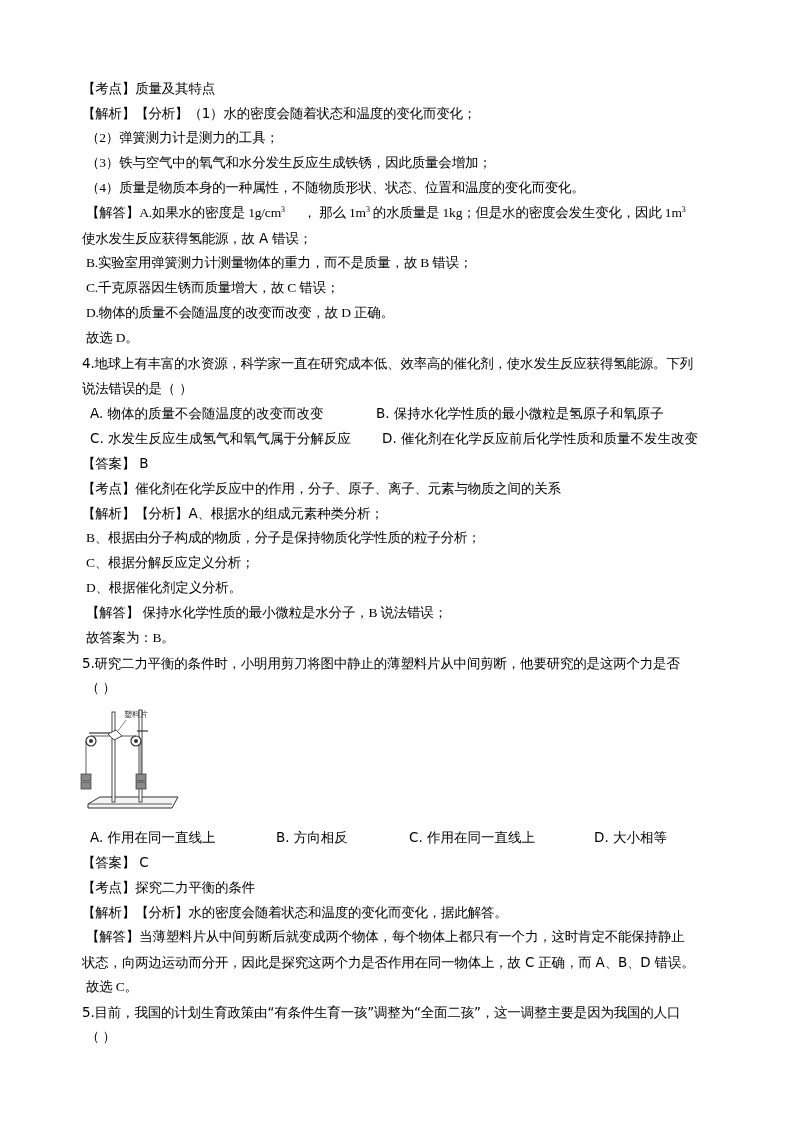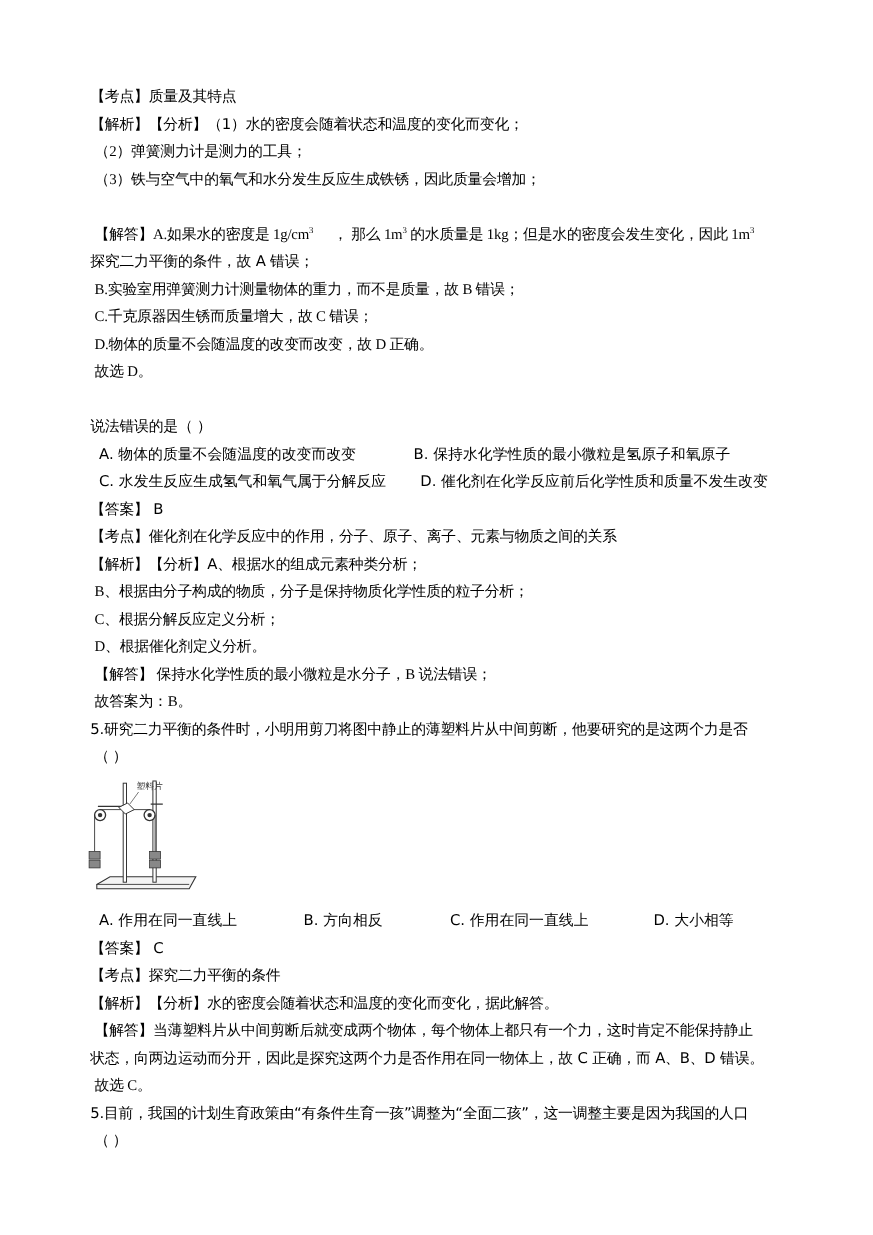--- a/index.html
+++ b/index.html
@@ -14,29 +14,31 @@
 </style>
 </head>
 <body>
 
 <div class="page">
 
   <div class="line" style="top:79px">【考点】质量及其特点</div>
   <div class="line" style="top:104px">【解析】【分析】（1）水的密度会随着状态和温度的变化而变化；</div>
   <div class="line ind" style="top:129px">（2）弹簧测力计是测力的工具；</div>
   <div class="line ind" style="top:154px">（3）铁与空气中的氧气和水分发生反应生成铁锈，因此质量会增加；</div>
+  <div class="line ind" style="top:179px">（4）质量是物质本身的一种属性，不随物质形状、状态、位置和温度的变化而变化。</div>
   <div class="line ind" style="top:204px">
     <span>【解答】A.如果水的密度是 1g/cm</span><sup>3</sup><span style="display:inline-block;width:18px"></span><span>，  那么 1m</span><sup>3</sup><span> 的水质量是 1kg；但是水的密度会发生变化，因此 1m</span><sup>3</sup>
   </div>
-  <div class="line" style="top:229px">探究二力平衡的条件，故 A 错误；</div>
+  <div class="line" style="top:229px">使水发生反应获得氢能源，故 A 错误；</div>
   <div class="line ind" style="top:254px">B.实验室用弹簧测力计测量物体的重力，而不是质量，故 B 错误；</div>
   <div class="line ind" style="top:279px">C.千克原器因生锈而质量增大，故 C 错误；</div>
   <div class="line ind" style="top:304px">D.物体的质量不会随温度的改变而改变，故 D 正确。</div>
   <div class="line ind" style="top:329px">故选 D。</div>
 
+  <div class="line" style="top:354px">4.地球上有丰富的水资源，科学家一直在研究成本低、效率高的催化剂，使水发生反应获得氢能源。下列</div>
   <div class="line" style="top:379px">说法错误的是（    ）</div>
   <div class="opt" style="left:86px;top:404px">A. 物体的质量不会随温度的改变而改变</div>
   <div class="opt" style="left:372px;top:404px">B. 保持水化学性质的最小微粒是氢原子和氧原子</div>
   <div class="opt" style="left:86px;top:429px">C. 水发生反应生成氢气和氧气属于分解反应</div>
   <div class="opt" style="left:378px;top:429px">D. 催化剂在化学反应前后化学性质和质量不发生改变</div>
   <div class="line" style="top:454px">【答案】 B</div>
   <div class="line" style="top:479px">【考点】催化剂在化学反应中的作用，分子、原子、离子、元素与物质之间的关系</div>
   <div class="line" style="top:504px">【解析】【分析】A、根据水的组成元素种类分析；</div>
   <div class="line ind" style="top:529px">B、根据由分子构成的物质，分子是保持物质化学性质的粒子分析；</div>
   <div class="line ind" style="top:554px">C、根据分解反应定义分析；</div>

